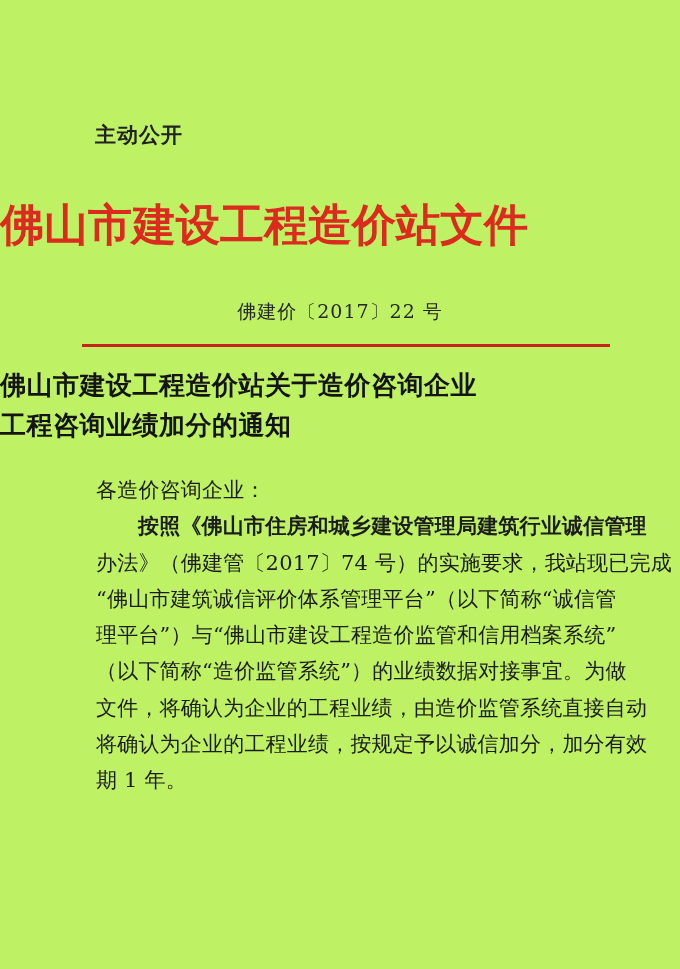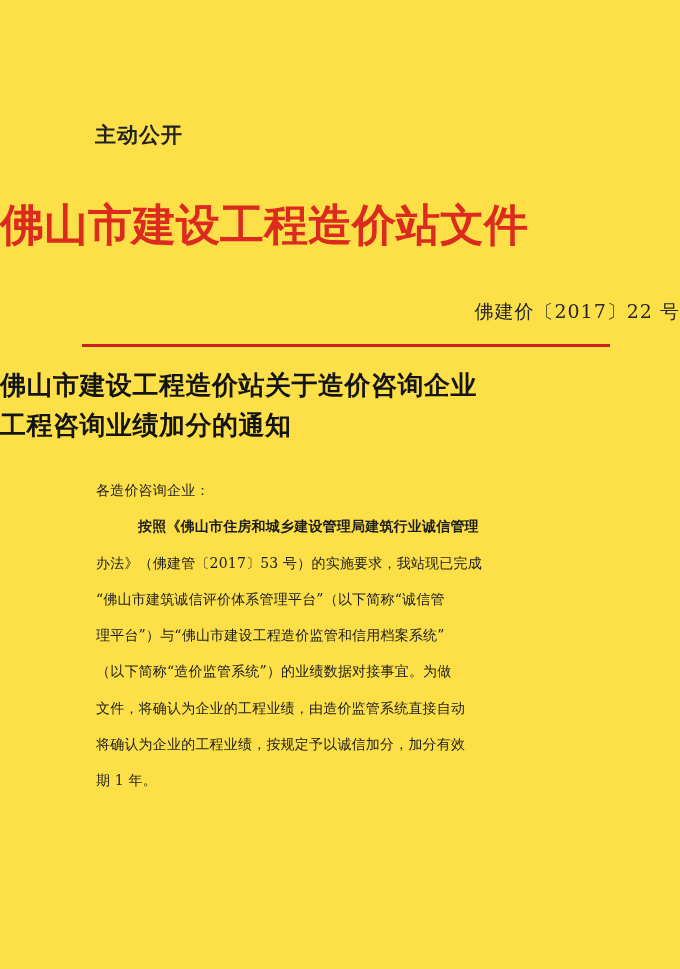--- a/index.html
+++ b/index.html
@@ -4,21 +4,21 @@
 <style>
   html, body {
     margin: 0;
     padding: 0;
     background: #ffffff;
   }
   .page {
     position: relative;
     width: 680px;
     height: 969px;
-    background: #fde047;
+    background: #bef264;
     overflow: hidden;
     font-family: "DejaVu Serif", "Liberation Serif", serif;
     color: var(--text-black, #1f1f1f);
   }
   .disclosure {
     position: absolute;
     left: 95px;
     top: 121px;
     font-family: "DejaVu Sans", "Liberation Sans", sans-serif;
     font-weight: bold;
@@ -38,21 +38,21 @@
     font-size: 44px;
     letter-spacing: 0px;
     color: var(--masthead-red, #dc2a1e);
     white-space: nowrap;
   }
   .doc-number {
     position: absolute;
     left: 0;
     top: 299px;
     width: 100%;
-    text-align: right;
+    text-align: center;
     font-size: 19px;
     letter-spacing: 1px;
     color: #262626;
     white-space: nowrap;
   }
   .red-divider {
     position: absolute;
     left: 82px;
     top: 344px;
     width: 528px;
@@ -76,21 +76,21 @@
   }
   .notice-title .line {
     display: block;
     white-space: nowrap;
   }
   .doc-body {
     position: absolute;
     left: 96px;
     top: 472px;
     width: 510px;
-    font-size: 14px;
+    font-size: 21px;
     line-height: 36.3px;
     letter-spacing: 0.2px;
     color: #1c1c1c;
   }
   .body-line {
     display: block;
     white-space: nowrap;
     height: 36.3px;
   }
   .indent {
@@ -113,21 +113,21 @@
 
   <h2 class="notice-title">
     <span class="line">佛山市建设工程造价站关于造价咨询企业</span>
     <span class="line">工程咨询业绩加分的通知</span>
   </h2>
 
   <div class="doc-body">
     <span class="body-line">各造价咨询企业：</span>
 
     <span class="body-line indent">按照《佛山市住房和城乡建设管理局建筑行业诚信管理</span>
-    <span class="body-line">办法》（佛建管〔2017〕53 号）的实施要求，我站现已完成</span>
+    <span class="body-line">办法》（佛建管〔2017〕74 号）的实施要求，我站现已完成</span>
     <span class="body-line">“佛山市建筑诚信评价体系管理平台”（以下简称“诚信管</span>
     <span class="body-line">理平台”）与“佛山市建设工程造价监管和信用档案系统”</span>
     <span class="body-line">（以下简称“造价监管系统”）的业绩数据对接事宜。为做</span>
 
     <span class="body-line">文件，将确认为企业的工程业绩，由造价监管系统直接自动</span>
     <span class="body-line">将确认为企业的工程业绩，按规定予以诚信加分，加分有效</span>
     <span class="body-line">期 1 年。</span>
   </div>
 
 </div>

